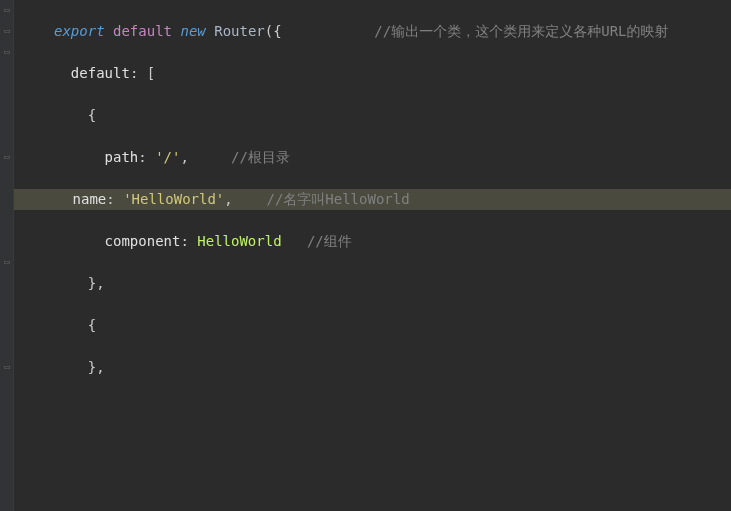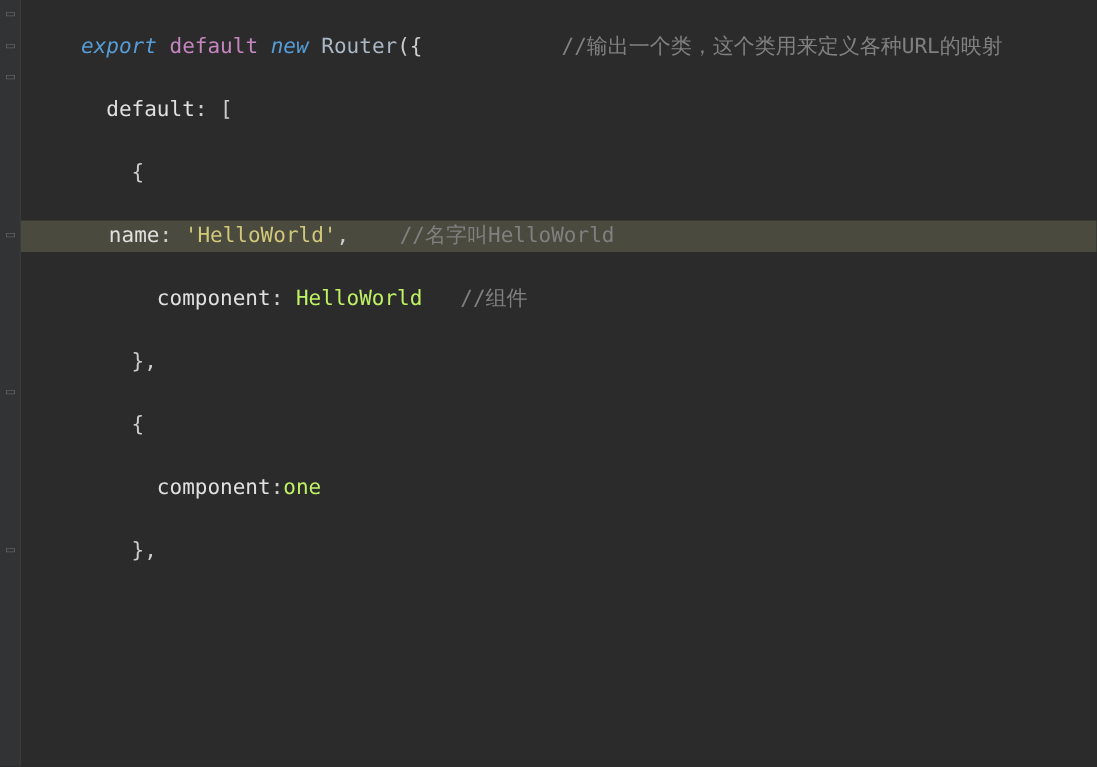--- a/index.html
+++ b/index.html
@@ -73,25 +73,25 @@
   <div class="fold-marker" style="top:46px;">▭</div>
   <div class="fold-marker" style="top:151px;">▭</div>
   <div class="fold-marker" style="top:256px;">▭</div>
   <div class="fold-marker" style="top:361px;">▭</div>
 </div>
 
 <div class="code-area">
 <div class="line"><span class="kw-export">export</span> <span class="kw-default">default</span> <span class="kw-new">new</span> <span class="cls">Router</span><span class="punc">({</span>           <span class="comment">//输出一个类，这个类用来定义各种URL的映射</span></div>
 <div class="line">  <span class="prop">default</span><span class="punc">: [</span></div>
 <div class="line">    <span class="punc">{</span></div>
+<div class="line">      <span class="prop">path</span><span class="punc">: </span><span class="str">'/'</span><span class="punc">,</span>     <span class="comment">//根目录</span></div>
 <div class="line highlighted">      <span class="prop">name</span><span class="punc">: </span><span class="str">'HelloWorld'</span><span class="punc">,</span>    <span class="comment">//名字叫HelloWorld</span></div>
 <div class="line">      <span class="prop">component</span><span class="punc">: </span><span class="ident">HelloWorld</span>   <span class="comment">//组件</span></div>
 <div class="line">    <span class="punc">},</span></div>
 <div class="line">    <span class="punc">{</span></div>
-<div class="line">      <span class="prop">component</span><span class="punc">:</span><span class="ident">one</span></div>
 <div class="line">    <span class="punc">},</span></div>
 
 
 
 
 
 
 
 
 

